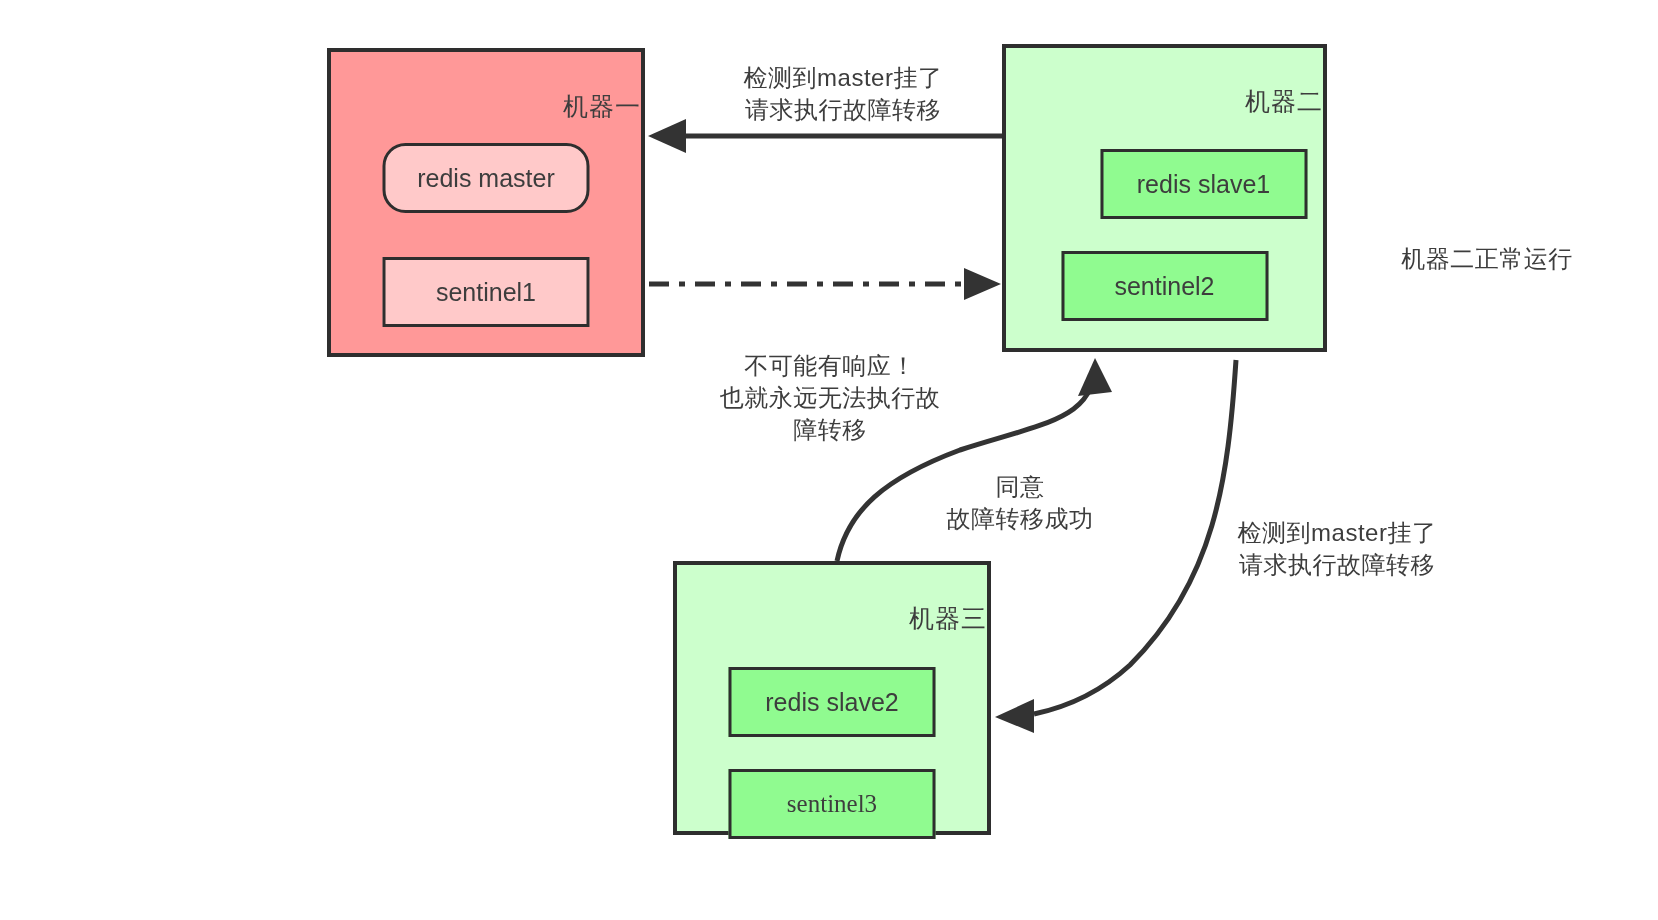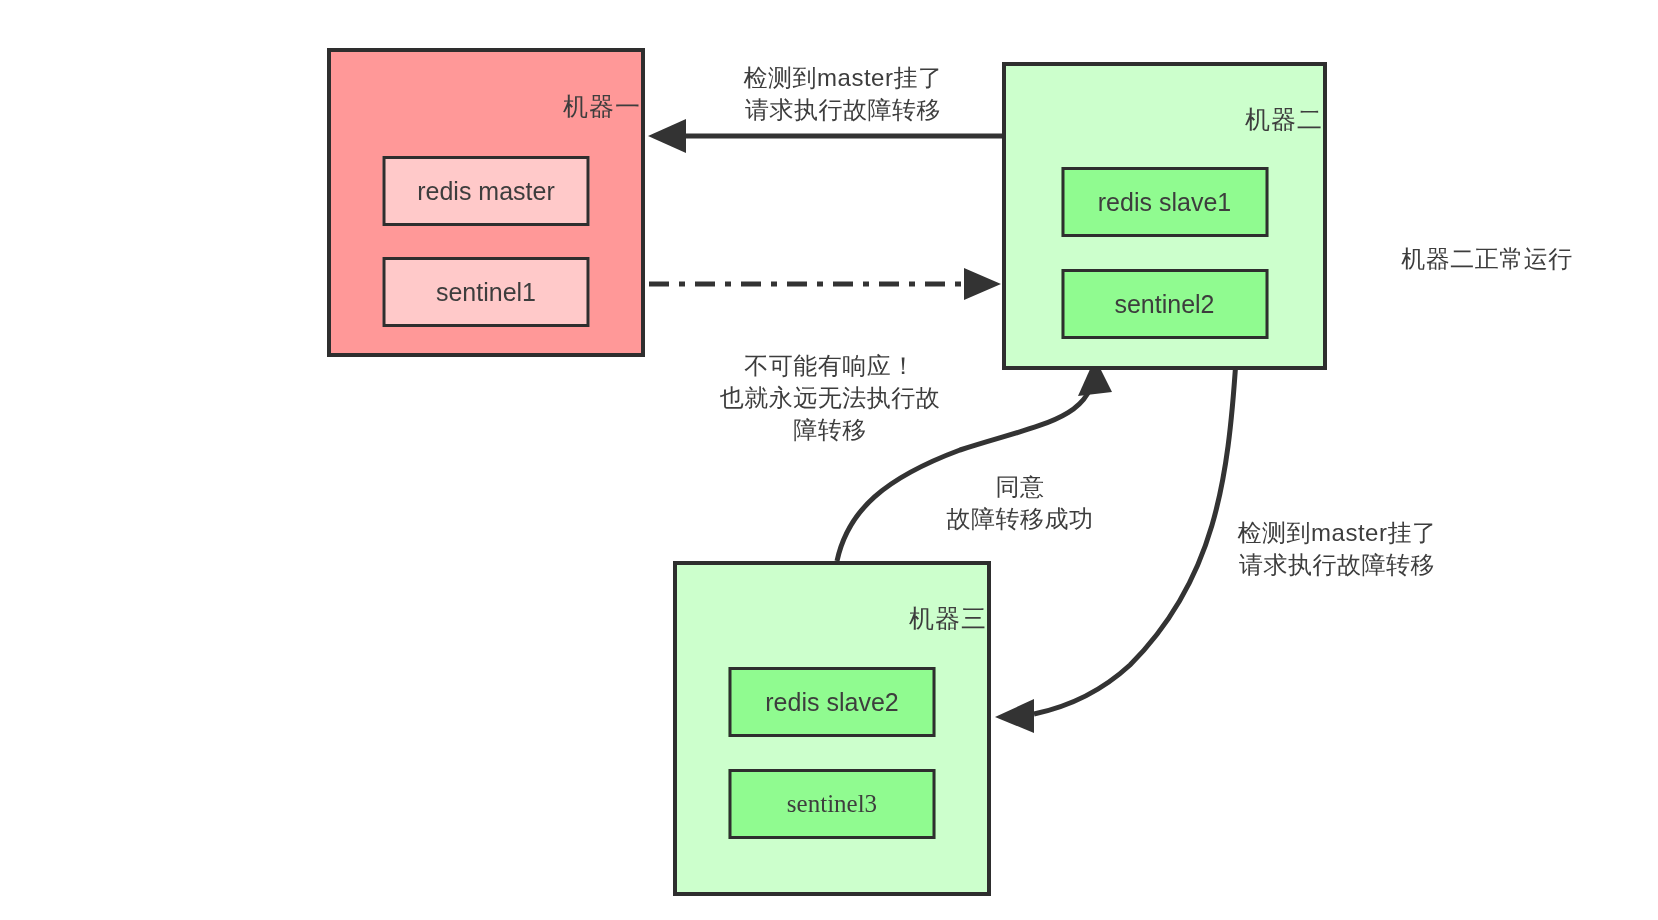--- a/index.html
+++ b/index.html
@@ -90,39 +90,39 @@
     </g>
 
     <g>
       <path d="M 1236,360 C 1228,480 1215,580 1130,665 C 1105,688 1072,706 1034,714" fill="none" stroke="var(--arrow)" stroke-width="5"></path>
       <polygon points="995,717 1034,699 1034,733" fill="var(--arrow)"></polygon>
     </g>
   </svg>
 
   <div class="machine down" style="left:327px;top:48px;width:318px;height:309px;">
     <div class="machine-title" style="top:39px;">机器一</div>
-    <div class="component" style="top:104px;">
+    <div class="component" style="top:91px;border-radius:23px;">
       <span>redis master</span>
     </div>
     <div class="component" style="top:205px;">
       <span>sentinel1</span>
     </div>
   </div>
 
-  <div class="machine up" style="left:1002px;top:62px;width:325px;height:308px;">
+  <div class="machine up" style="left:1002px;top:44px;width:325px;height:308px;">
     <div class="machine-title" style="top:38px;">机器二</div>
-    <div class="component" style="top:101px;">
+    <div class="component" style="top:101px;margin-left:39px;">
       <span>redis slave1</span>
     </div>
     <div class="component" style="top:203px;">
       <span>sentinel2</span>
     </div>
   </div>
 
-  <div class="machine up" style="left:673px;top:561px;width:318px;height:335px;">
+  <div class="machine up" style="left:673px;top:561px;width:318px;height:274px;">
     <div class="machine-title" style="top:38px;">机器三</div>
     <div class="component" style="top:102px;">
       <span>redis slave2</span>
     </div>
     <div class="component" style="top:204px;font-family:Liberation Serif, serif;">
       <span>sentinel3</span>
     </div>
   </div>
 
 

